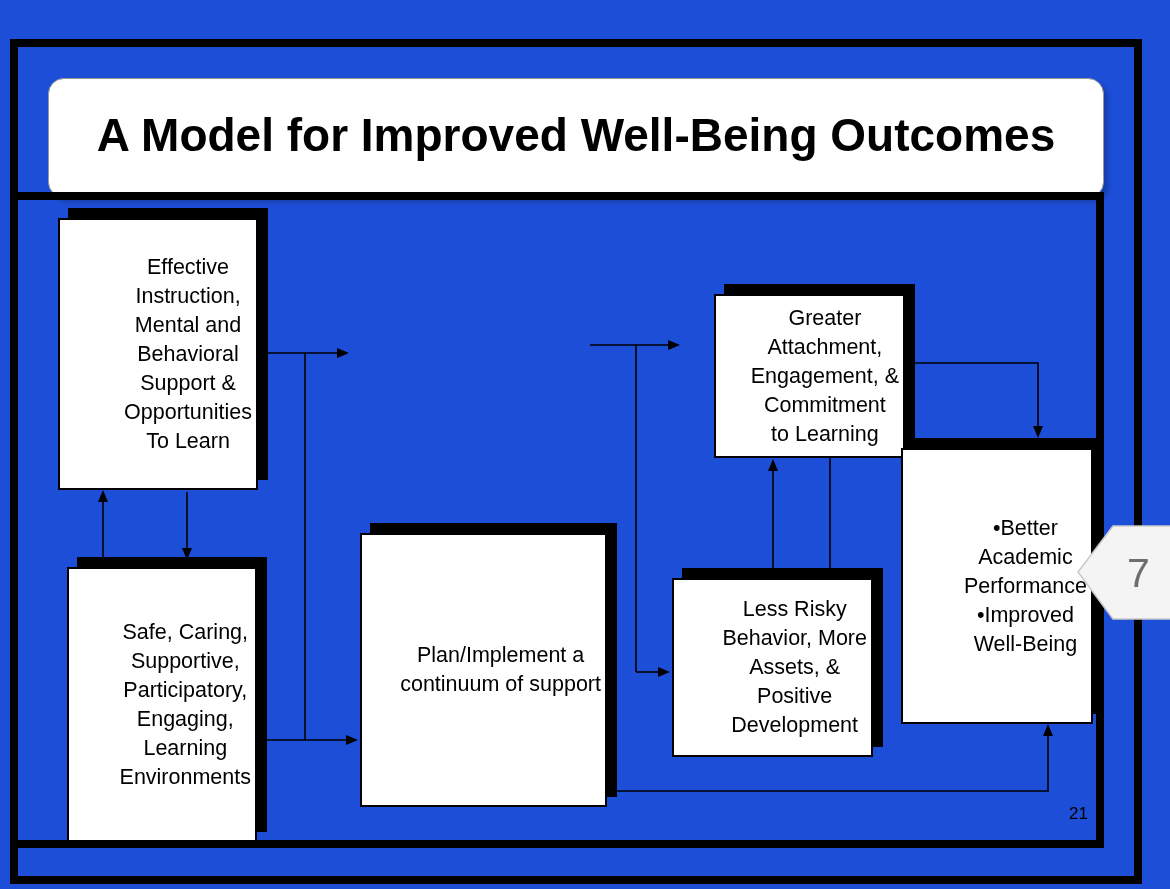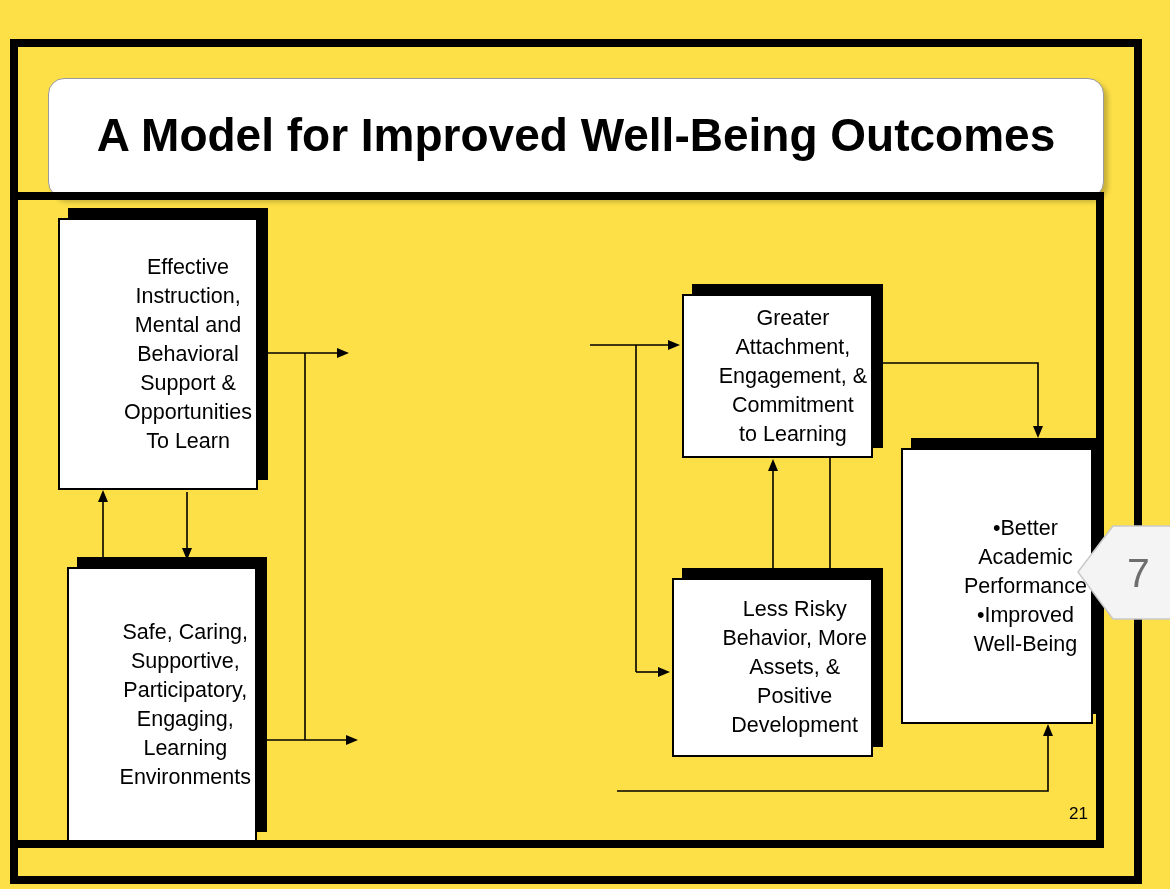--- a/index.html
+++ b/index.html
@@ -1,20 +1,20 @@
 <!DOCTYPE html>
 <html><head>
 <meta charset="utf-8">
 <style>
   html, body { margin: 0; padding: 0; background: #ffffff; }
   #canvas {
     position: relative;
     width: 1170px;
     height: 889px;
-    background: #fde047;
+    background: #1d4ed8;
     overflow: hidden;
     font-family: "Liberation Sans", sans-serif;
     color: #000;
   }
   
   .outer-frame {
     position: absolute;
     left: 10px; top: 39px;
     width: 1132px; height: 845px;
     border: 8px solid #000;
@@ -73,21 +73,21 @@
   }
   .box .box-text {
     font-size: 21.5px;
     line-height: 29px;
     padding: 0 4px;
   }
   #box-effective    { left: 58px;  top: 218px; width: 200px; height: 272px; }
   #box-safe         { left: 67px;  top: 567px; width: 190px; height: 275px; }
   #box-more-learning{ left: 350px; top: 258px; width: 230px; height: 172px; }
   #box-plan         { left: 360px; top: 533px; width: 247px; height: 274px; }
-  #box-greater      { left: 682px; top: 294px; width: 191px; height: 164px; padding-left: 17px; }
+  #box-greater      { left: 714px; top: 294px; width: 191px; height: 164px; padding-left: 17px; }
   #box-less-risky   { left: 672px; top: 578px; width: 201px; height: 179px; }
   #box-outcomes     { left: 901px; top: 448px; width: 192px; height: 276px; }
   
   .page-number {
     position: absolute;
     left: 1040px; top: 804px;
     width: 48px;
     text-align: right;
     font-size: 17px;
     z-index: 6;
@@ -180,20 +180,23 @@
 
   <div class="box" id="box-effective">
     <div class="box-text">Effective<br>Instruction,<br>Mental and<br>Behavioral<br>Support &amp;<br>Opportunities<br>To Learn</div>
   </div>
 
   <div class="box" id="box-safe">
     <div class="box-text">Safe, Caring,<br>Supportive,<br>Participatory,<br>Engaging,<br>Learning<br>Environments</div>
   </div>
 
 
+  <div class="box" id="box-plan">
+    <div class="box-text">Plan/Implement a<br>continuum of support</div>
+  </div>
 
   <div class="box" id="box-greater">
     <div class="box-text">Greater<br>Attachment,<br>Engagement, &amp;<br>Commitment<br>to Learning</div>
   </div>
 
   <div class="box" id="box-less-risky">
     <div class="box-text">Less Risky<br>Behavior, More<br>Assets, &amp;<br>Positive<br>Development</div>
   </div>
 
   <div class="box" id="box-outcomes">

